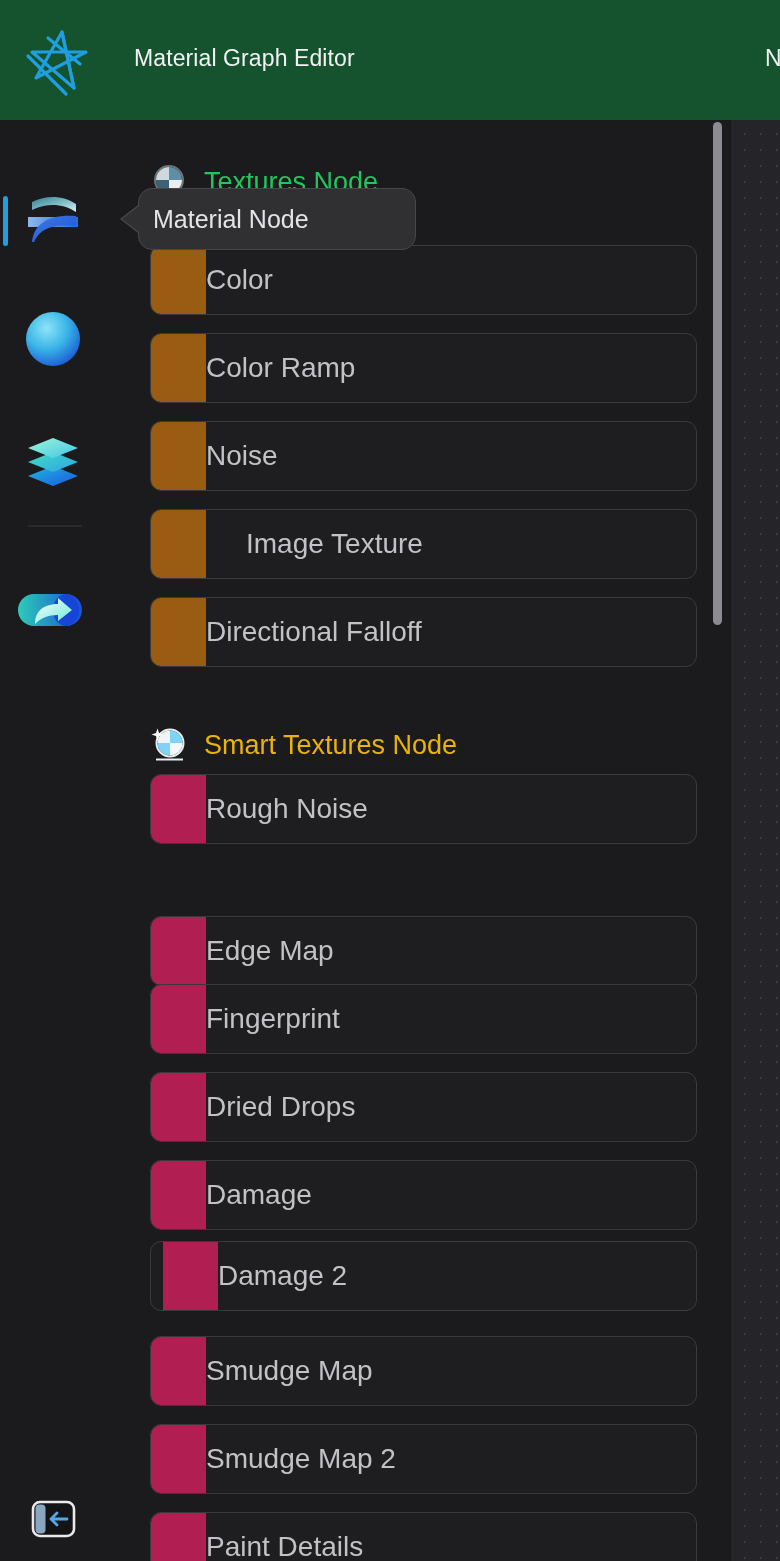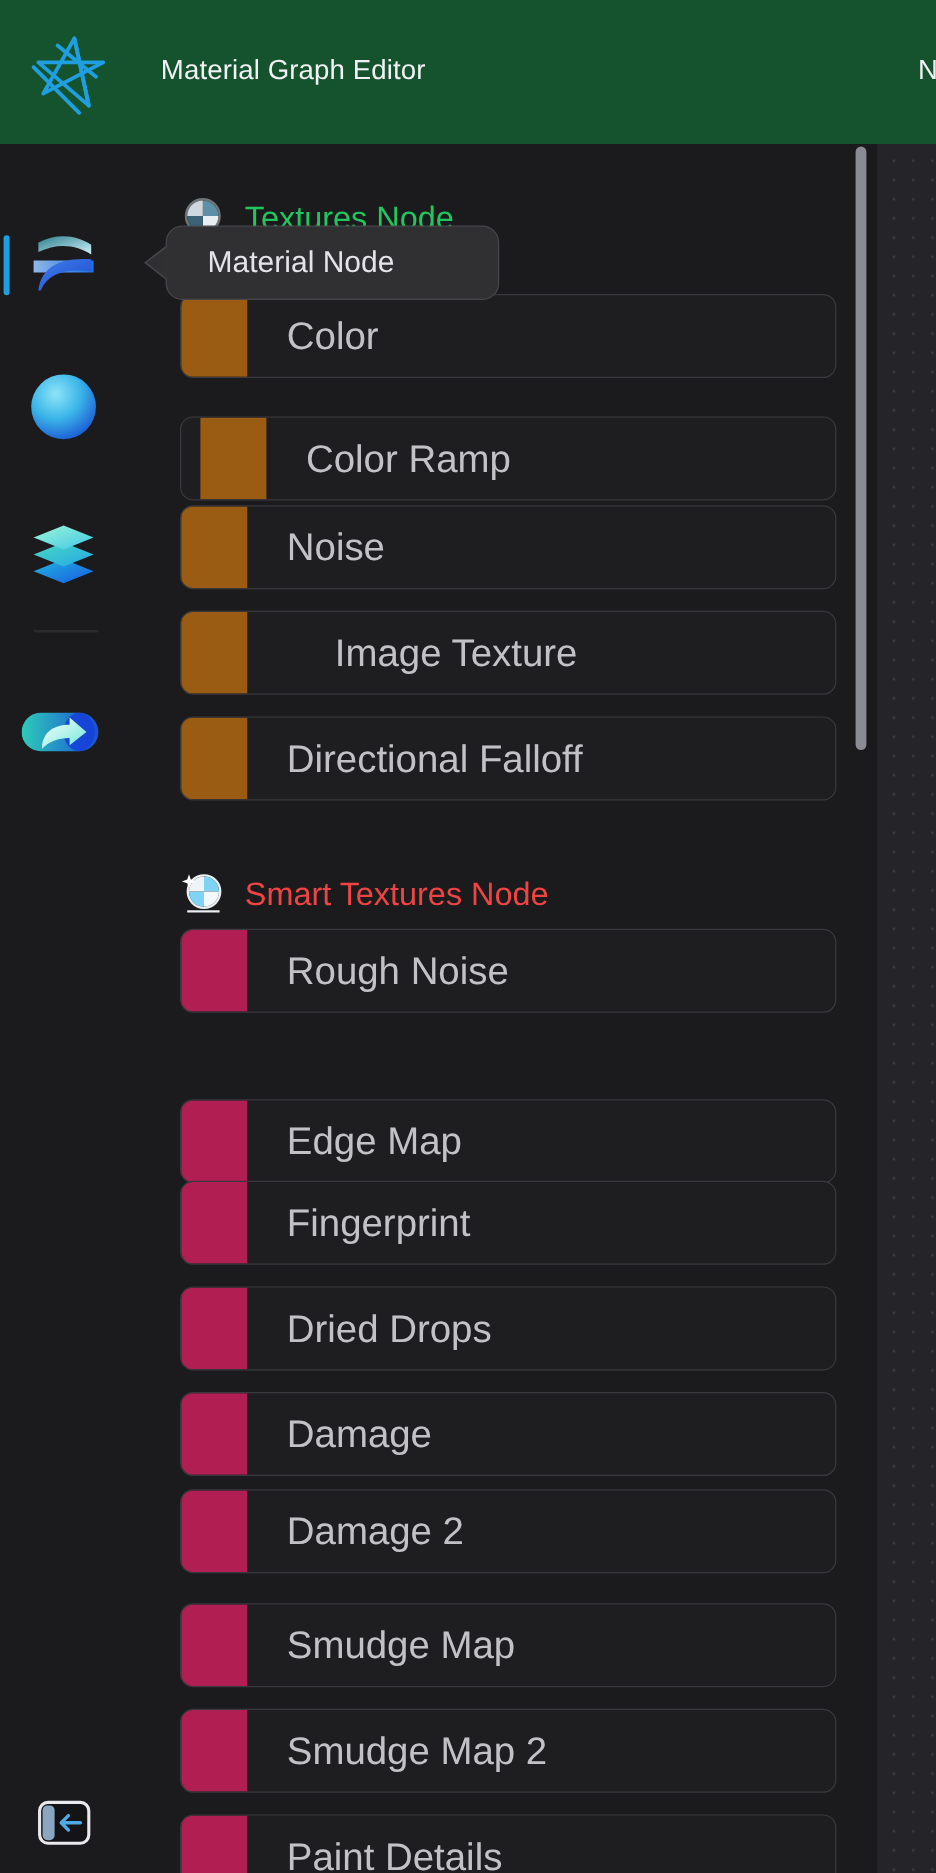--- a/index.html
+++ b/index.html
@@ -59,37 +59,37 @@
     position:absolute; left:110px; top:120px; width:620px; height:1441px;
     background:#1b1b1d; overflow:hidden;
   }
   .panel-inner { position:absolute; left:0; top:0; width:620px; }
 
   .section-head {
     position:absolute; left:40px; height:48px;
     display:flex; align-items:center; gap:16px;
   }
   .section-head-icon { width:38px; height:38px; flex:0 0 38px; position:relative; }
-  .section-head-label { font-size:27px; color:#ef4444; white-space:nowrap; }
+  .section-head-label { font-size:27px; color:#eab308; white-space:nowrap; }
   .section-head.dim .section-head-label { color:#22c55e; }
 
   .node-item {
     position:absolute; left:40px; width:547px; height:70px;
     background:#1e1e21;
     border:1px solid #3a3a3e;
     border-radius:11px;
     display:flex; align-items:center;
     overflow:hidden; cursor:pointer;
   }
   .node-swatch {
     width:55px; height:100%; flex:0 0 55px;
   }
   .node-label {
-    font-size:32px; color:#c2c2c6;
-    margin-left:33px; white-space:nowrap;
+    font-size:28px; color:#c2c2c6;
+    white-space:nowrap;
   }
 
   
   .scrollbar-track {
     position:absolute; left:713px; top:120px; width:10px; height:1441px;
     background:transparent;
   }
   .scrollbar-thumb {
     position:absolute; left:713px; top:122px; width:9px; height:503px;
     background:#8b8b93; border-radius:5px; cursor:pointer;
@@ -107,21 +107,21 @@
   
   .tooltip {
     position:absolute; left:138px; top:188px; width:278px; height:62px;
     background:#303033;
     border:1px solid #47474b;
     border-radius:14px;
     display:flex; align-items:center;
     z-index:40;
   }
   .tooltip-label {
-    font-size:25px; color:#e4e4e8; margin-left:34px; white-space:nowrap;
+    font-size:25px; color:#e4e4e8; margin-left:14px; white-space:nowrap;
   }
   .tooltip-arrow {
     position:absolute; left:-17px; top:17px;
     width:0; height:0;
     border-top:13px solid transparent;
     border-bottom:13px solid transparent;
     border-right:17px solid #303033;
   }
   .tooltip-arrow-b {
     position:absolute; left:-19px; top:16px;
@@ -264,21 +264,21 @@
             <line x1="6" y1="34" x2="32" y2="34" stroke="#9aa1a6" stroke-width="2"></line>
           </svg>
         </div>
         <div class="section-head-label">Textures Node</div>
       </div>
 
       <div class="node-item" style="top:125px;">
         <div class="node-swatch" style="background: rgb(154, 91, 18);"></div>
         <div class="node-label">Color</div>
       </div>
-      <div class="node-item" style="top:227px;padding-left:16px;">
+      <div class="node-item" style="top:213px;">
         <div class="node-swatch" style="background: rgb(154, 91, 18);"></div>
         <div class="node-label">Color Ramp</div>
       </div>
       <div class="node-item" style="top:301px;">
         <div class="node-swatch" style="background: rgb(154, 91, 18);"></div>
         <div class="node-label">Noise</div>
       </div>
       <div class="node-item" style="top:389px;gap:40px;">
         <div class="node-swatch" style="background: rgb(154, 91, 18);"></div>
         <div class="node-label">Image Texture</div>
@@ -316,21 +316,21 @@
         <div class="node-label">Fingerprint</div>
       </div>
       <div class="node-item" style="top:952px;">
         <div class="node-swatch sw2" style="background: rgb(176, 30, 82);"></div>
         <div class="node-label">Dried Drops</div>
       </div>
       <div class="node-item" style="top:1040px;">
         <div class="node-swatch sw2" style="background: rgb(176, 30, 82);"></div>
         <div class="node-label">Damage</div>
       </div>
-      <div class="node-item" style="top:1121px;">
+      <div class="node-item" style="top:1121px;padding-left:12px;">
         <div class="node-swatch sw2" style="background: rgb(176, 30, 82);"></div>
         <div class="node-label">Damage 2</div>
       </div>
       <div class="node-item" style="top:1216px;border-radius:11px;">
         <div class="node-swatch sw2" style="background: rgb(176, 30, 82);"></div>
         <div class="node-label">Smudge Map</div>
       </div>
       <div class="node-item" style="top:1304px;">
         <div class="node-swatch sw2" style="background: rgb(176, 30, 82);"></div>
         <div class="node-label">Smudge Map 2</div>

